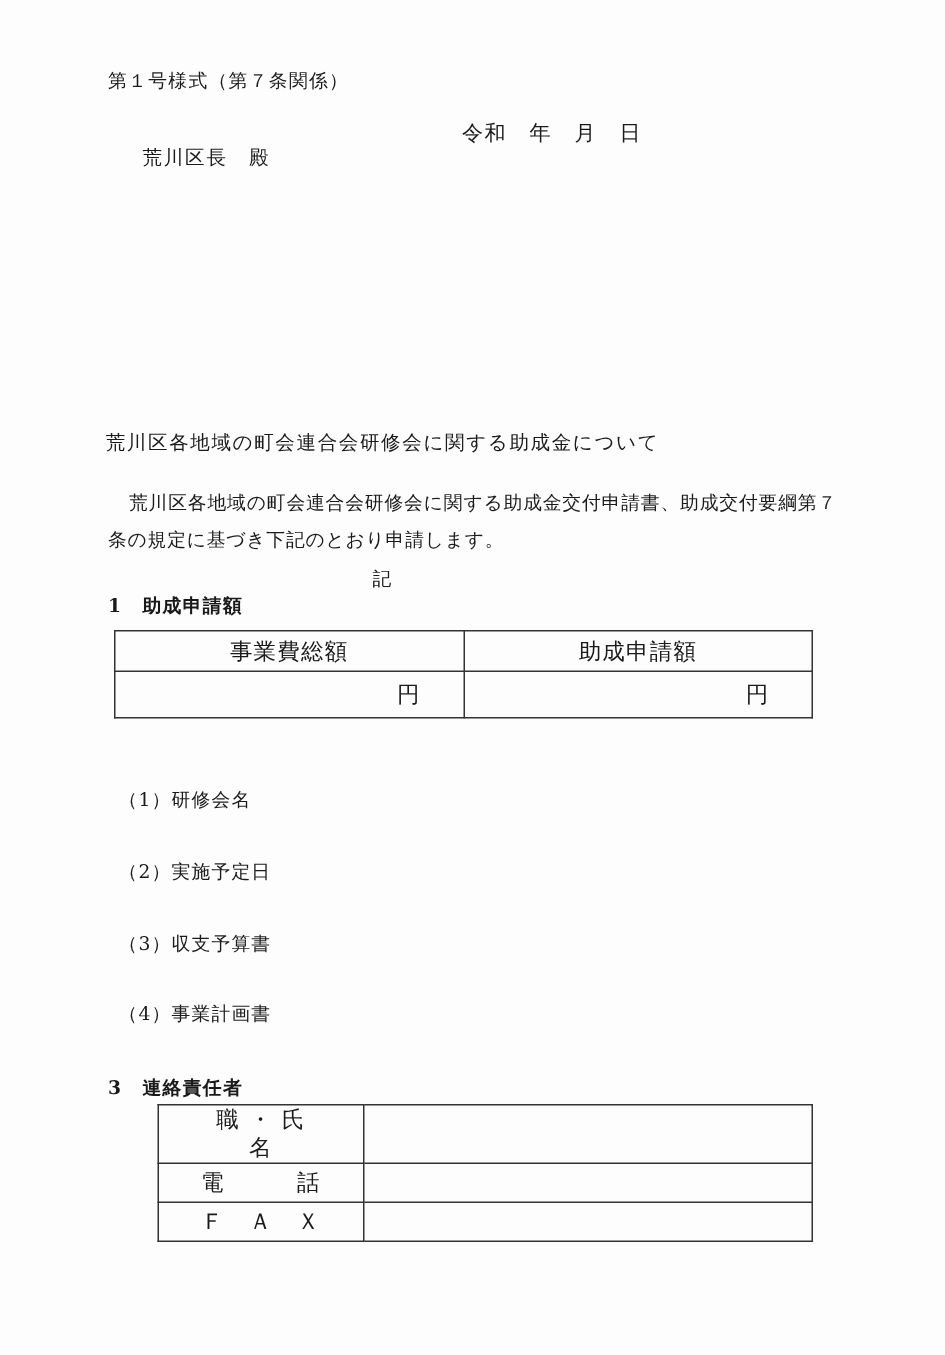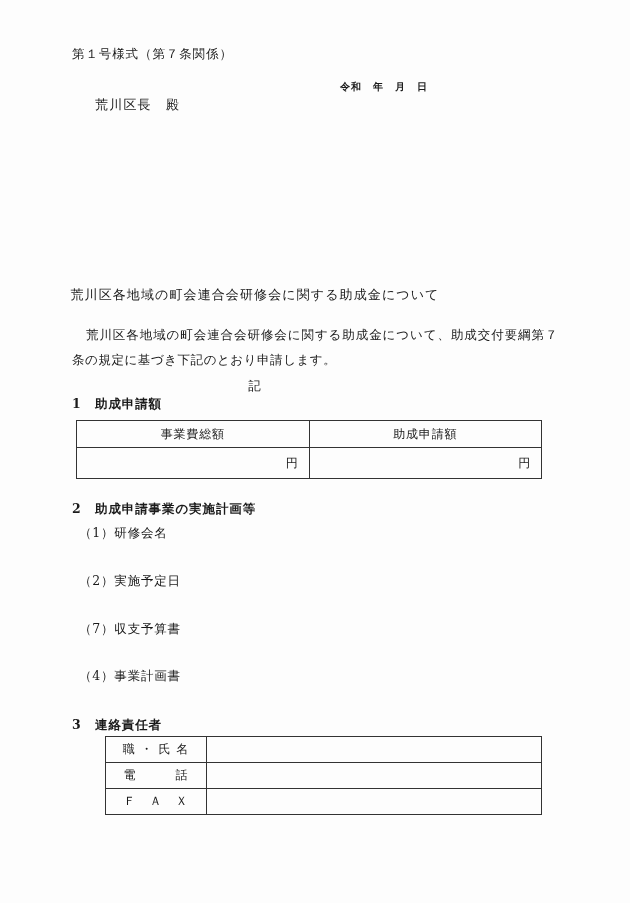--- a/index.html
+++ b/index.html
@@ -29,24 +29,23 @@
 
   
   #form-number {
     left: 72px; top: 46px;
     font-size: 12.5px;
     letter-spacing: .9px;
   }
   #date-line {
     left: 0; right: 82px; top: 80px;
     text-align: right;
-    font-size: 10px;
+    font-size: 14px;
     letter-spacing: 1px;
     white-space: nowrap;
-    font-weight: bold;
   }
   #addressee {
     left: 95px; top: 96px;
     font-size: 13px;
     letter-spacing: 1.2px;
   }
 
   
   #applicant-fields {
     position: absolute;
@@ -112,23 +111,23 @@
   
   .doc-table {
     position: absolute;
     border-collapse: collapse;
     border: 1.9px solid #1a1a1a;
     background: transparent;
     table-layout: fixed;
   }
   .doc-table td {
     border: 0.9px solid #333;
-    font-size: 12px;
+    font-size: 15px;
     letter-spacing: .8px;
-    padding: 0 10px;
+    padding: 0 28px;
     font-weight: normal;
   }
 
   
   #amount-table { left: 76px; top: 420px; width: 466px; }
   #amount-table td { height: 26px; }
   #amount-table .hcell { text-align: center; }
   #amount-table .vcell { text-align: right; height: 30px; }
 
   
@@ -149,48 +148,45 @@
 
   <div class="abs t12" id="form-number">第１号様式（第７条関係）</div>
 
   <div class="abs" id="date-line">令和　年　月　日</div>
 
   <div class="abs" id="addressee">荒川区長　殿</div>
 
 
   <div class="abs" id="doc-title">荒川区各地域の町会連合会研修会に関する助成金について</div>
 
-  <div id="body-paragraph">荒川区各地域の町会連合会研修会に関する助成金について、助成交付要綱第７条の規定に基づき下記のとおり申請します。</div>
+  <div id="body-paragraph">荒川区各地域の町会連合会研修会に関する助成金交付申請書、助成交付要綱第７条の規定に基づき下記のとおり申請します。</div>
 
   <div class="abs" id="ki-mark">記</div>
 
   <div class="section-heading" style="top:396px;">
     <span class="num">1</span><span>助成申請額</span>
   </div>
 
   <table class="doc-table" id="amount-table">
     <tbody>
         <tr>
       <td class="hcell">事業費総額</td>
       <td class="hcell">助成申請額</td>
     </tr>
     <tr>
       <td class="vcell">円</td>
       <td class="vcell">円</td>
     </tr>
   </tbody>
     </table>
 
-  <div class="section-heading" style="top:501px;">
-    <span class="num">2</span><span>助成申請事業の実施計画等</span>
-  </div>
 
   <div class="sub-item" style="top:525px;">（1）研修会名</div>
   <div class="sub-item" style="top:573px;">（2）実施予定日</div>
-  <div class="sub-item" style="top:621px;">（7）収支予算書</div>
+  <div class="sub-item" style="top:621px;">（3）収支予算書</div>
   <div class="sub-item" style="top:668px;">（4）事業計画書</div>
 
   <div class="section-heading" style="top:717px;">
     <span class="num">3</span><span>連絡責任者</span>
   </div>
 
   <table class="doc-table" id="contact-table">
     <tbody>
         <tr>
       <td class="label-cell">職 ・ 氏 名</td>

